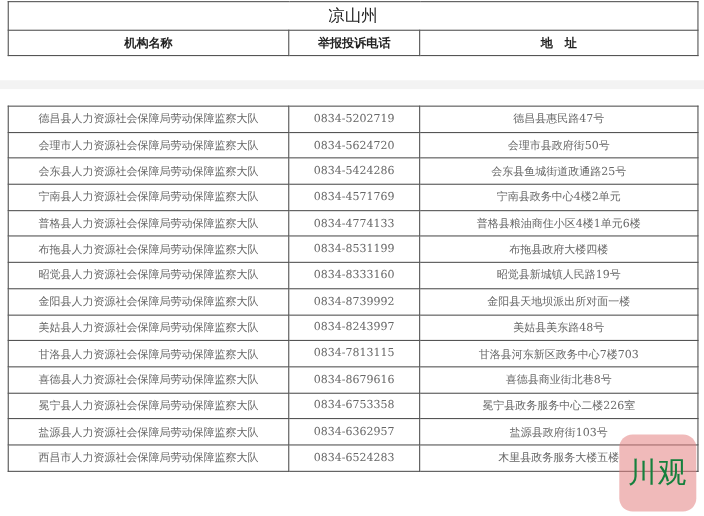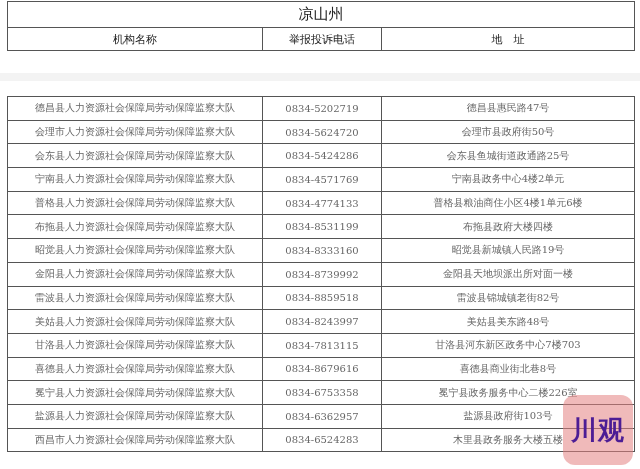--- a/index.html
+++ b/index.html
@@ -33,45 +33,44 @@
     .title-row td {
       height: 25px;
       font-family: "DejaVu Sans", "Liberation Sans", sans-serif;
       font-size: 15px;
       color: #222222;
     }
     .header-row td {
       height: 22px;
       font-family: "DejaVu Sans", "Liberation Sans", sans-serif;
       font-size: 11px;
-      font-weight: normal;
+      font-weight: bold;
       color: #222222;
     }
     .data-row td { height: 22px; }
     #main-table { top: 96px; }
     #main-table .data-row td { height: 22.7px; }
     .gap-band {
       position: absolute;
       left: 0; top: 73px;
       width: 640px; height: 8px;
       background: #f3f3f3;
     }
     .watermark {
       position: absolute;
       left: 563px; top: 395px;
       width: 70px; height: 70px;
       border-radius: 12px;
       background: rgba(228, 130, 130, 0.55);
-      color: #4c1d95;
+      color: #15803d;
       font-family: "DejaVu Sans", "Liberation Sans", sans-serif;
       font-size: 26px;
       line-height: 70px;
       text-align: center;
       letter-spacing: 1px;
-      font-weight: bold;
     }
   </style>
 </head>
 <body>
 
 <table id="top-table">
   <colgroup>
       <col class="c1">
       <col class="c2">
       <col class="c3">
@@ -131,25 +130,20 @@
         <td>昭觉县人力资源社会保障局劳动保障监察大队</td>
         <td>0834-8333160</td>
         <td>昭觉县新城镇人民路19号</td>
       </tr>
       <tr class="data-row">
         <td>金阳县人力资源社会保障局劳动保障监察大队</td>
         <td>0834-8739992</td>
         <td>金阳县天地坝派出所对面一楼</td>
       </tr>
       <tr class="data-row">
-        <td>雷波县人力资源社会保障局劳动保障监察大队</td>
-        <td>0834-8859518</td>
-        <td>雷波县锦城镇老街82号</td>
-      </tr>
-      <tr class="data-row">
         <td>美姑县人力资源社会保障局劳动保障监察大队</td>
         <td>0834-8243997</td>
         <td>美姑县美东路48号</td>
       </tr>
       <tr class="data-row">
         <td>甘洛县人力资源社会保障局劳动保障监察大队</td>
         <td>0834-7813115</td>
         <td>甘洛县河东新区政务中心7楼703</td>
       </tr>
       <tr class="data-row">

